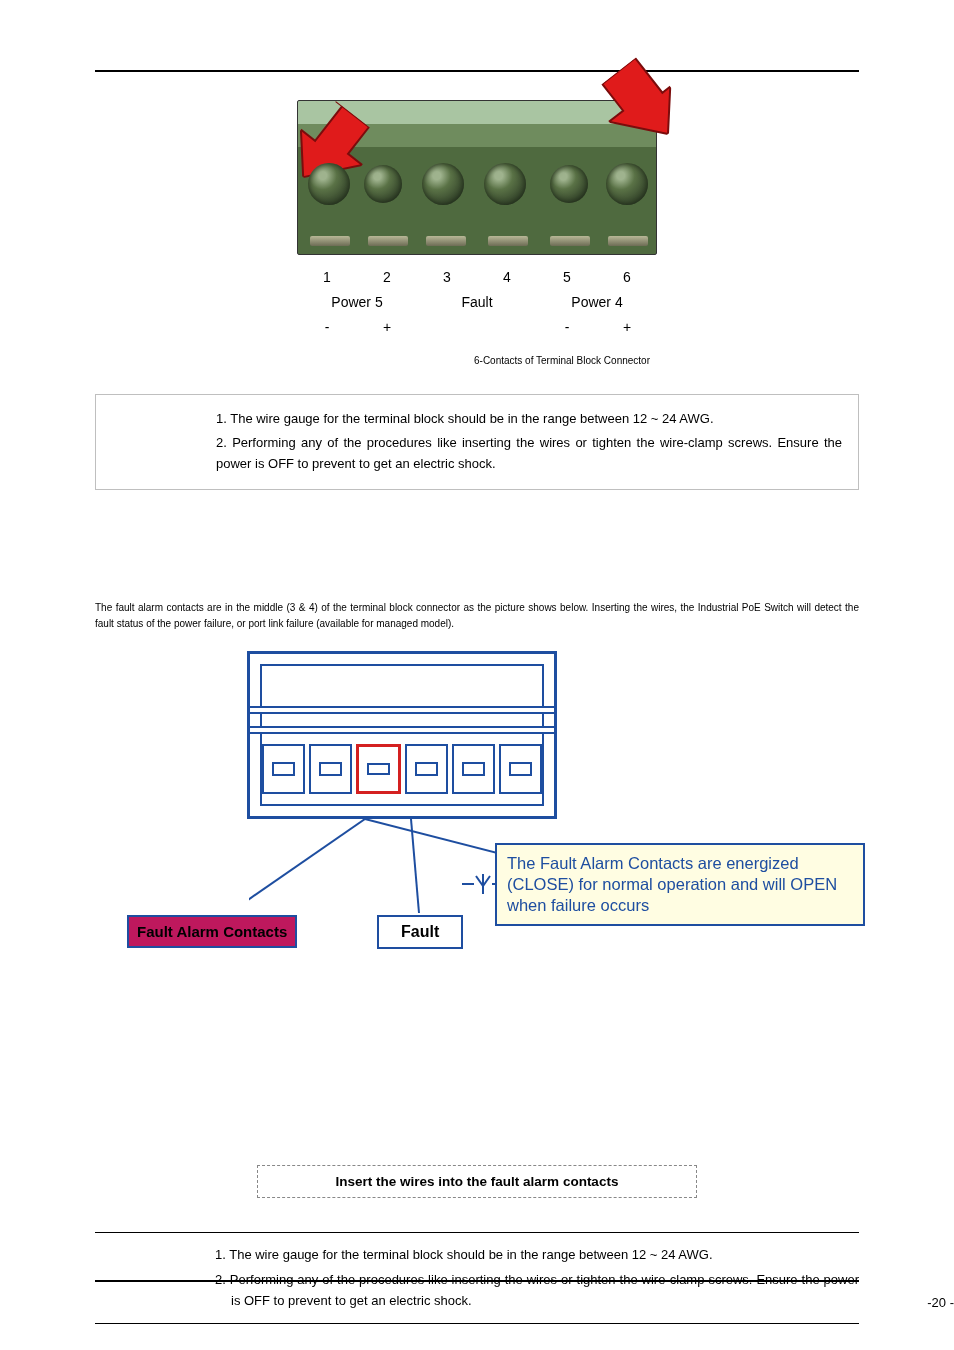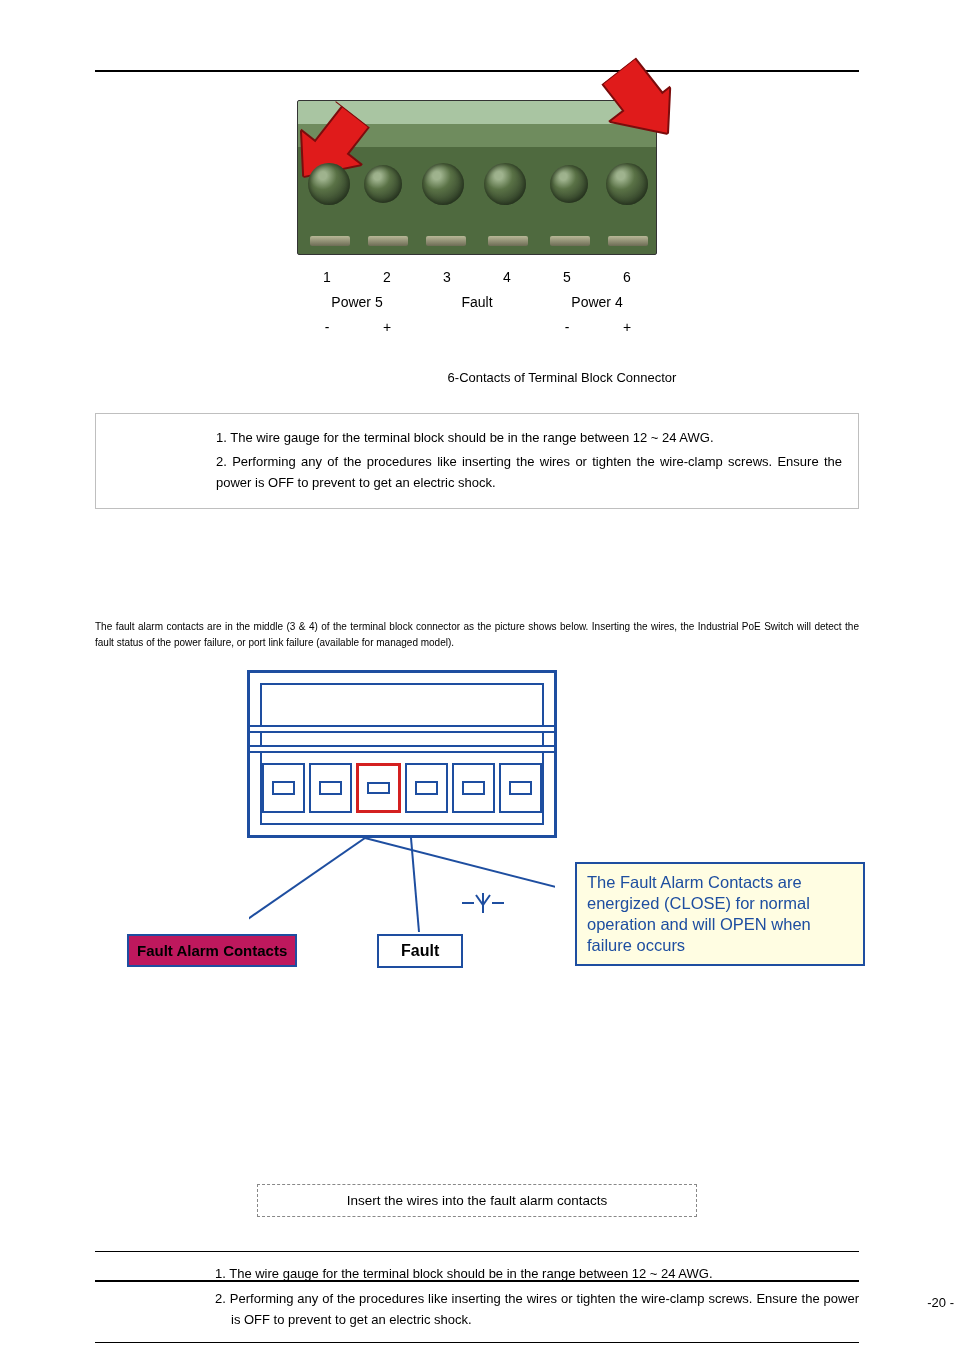--- a/index.html
+++ b/index.html
@@ -56,21 +56,21 @@
 
   .fig1-labels {
     width: 360px; margin: 10px auto 0;
     font-size: 14px;
     line-height: 1.8;
   }
   .fig1-row { display: flex; }
   .fig1-cell1 { flex: 1; text-align: center; }
   .fig1-gcell { flex: 2; text-align: center; }
   .fig1-gcell.narrow { flex: 2; }
-  .fig1-caption { font-size: 13px; text-align: center; margin: 29px 0 28px 170px; }
+  .fig1-caption { font-size: 10px; text-align: center; margin: 14px 0 28px 170px; }
 
   
   .note-box {
     border: 1px solid #bfbfbf;
     padding: 10px 16px 10px 120px;
     font-size: 13px;
     line-height: 1.6;
     margin-bottom: 110px;
     text-align: justify;
   }
@@ -144,21 +144,21 @@
   .vlines {
     position: absolute;
     left: 122px; top: 172px;
     width: 306px; height: 96px;
     pointer-events: none;
   }
   
   .lbl-explain {
     position: absolute;
     right: -38px; top: 196px;
-    width: 290px;
+    width: 370px;
     border: 2px solid #1e4ea0;
     background: #fffde2;
     padding: 8px 10px;
     font-size: 16.5px;
     color: #1e4ea0;
     text-align: left;
     line-height: 1.28;
   }
   .diode-sym {
     position: absolute;
@@ -169,20 +169,21 @@
   }
 
   
   .dashed-box {
     width: 440px;
     margin: 36px auto 0;
     border: 1.5px dashed #888;
     padding: 8px 10px;
     font-size: 13.5px;
     text-align: center;
+    font-weight: bold;
   }
 
   
   .bottom-notes-wrap {
     margin-top: 34px;
     border-top: 1px solid #000;
     border-bottom: 1px solid #000;
     padding: 8px 0 8px 120px;
     font-size: 13px;
     line-height: 1.6;

